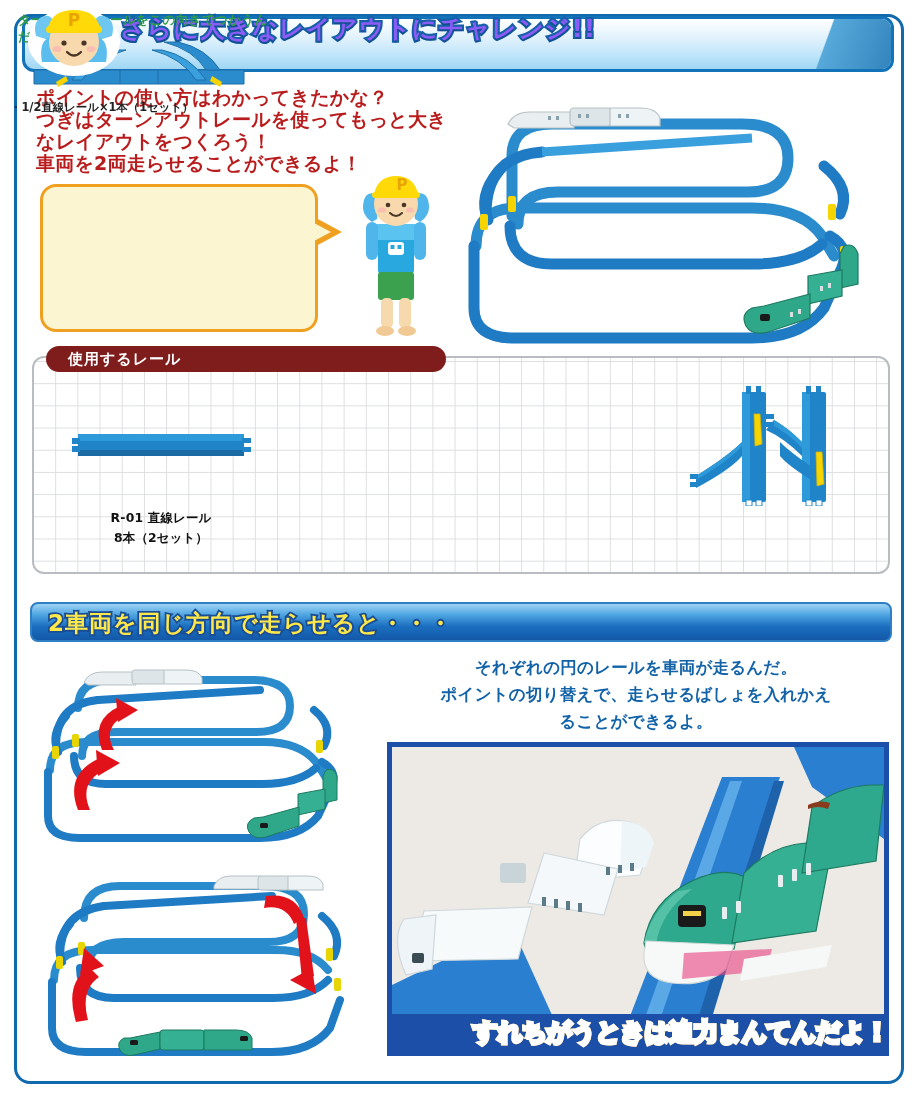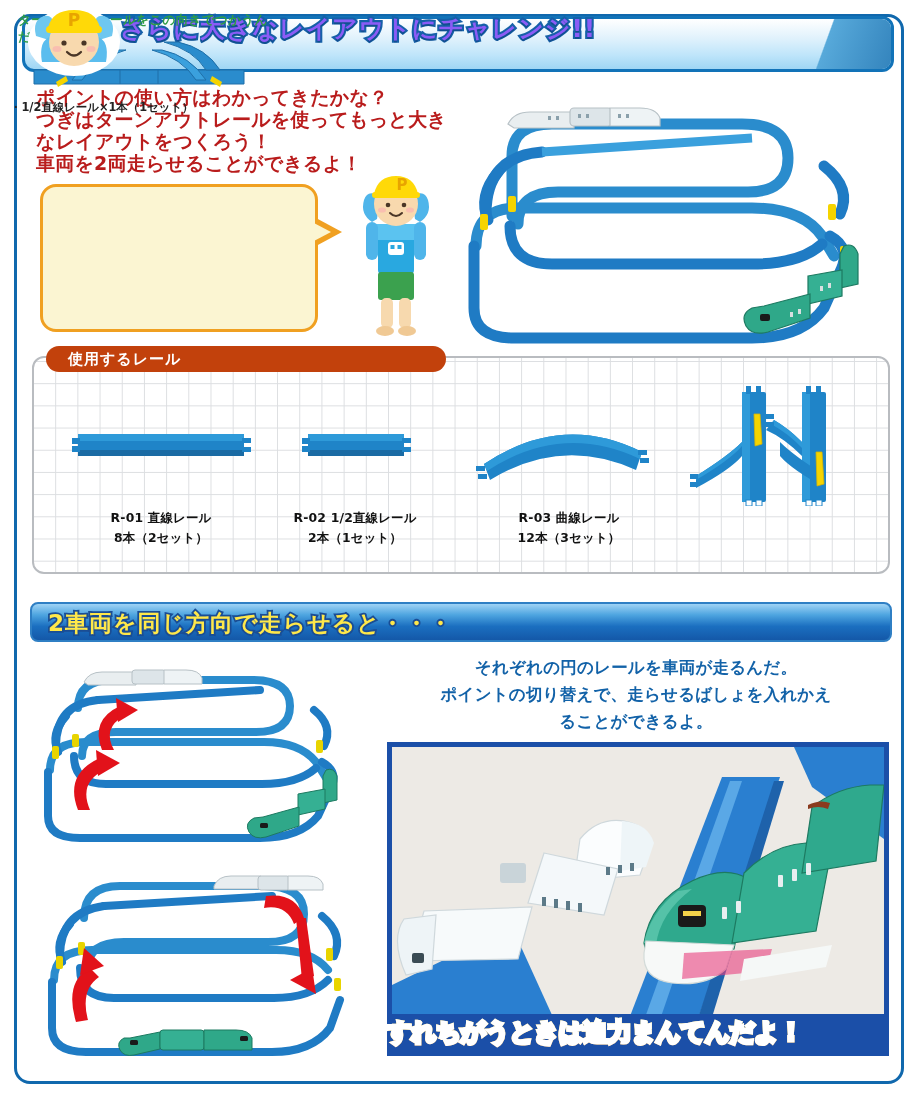--- a/index.html
+++ b/index.html
@@ -81,21 +81,21 @@
     border:2px solid #b9bcc0;border-radius:12px;box-sizing:border-box;
     background-color:#ffffff;
     background-image:
       linear-gradient(to right,#dcdee1 1px,transparent 1px),
       linear-gradient(to bottom,#dcdee1 1px,transparent 1px);
     background-size:22.2px 22.2px;background-position:-1px 3px;
     overflow:hidden;
   }
   .rail-panel-title{
     position:absolute;left:46px;top:346px;width:400px;height:26px;
-    background:#c2410c;border-radius:13px;
+    background:#7f1d1d;border-radius:13px;
     color:#ffffff;font-size:15px;font-weight:bold;
     line-height:26px;padding-left:22px;box-sizing:border-box;letter-spacing:1px;
     z-index:3;
   }
   .rail-cell{position:absolute;top:0;height:100%;}
   .rail-art{position:absolute;left:0;right:0;top:28px;height:120px;}
   .rail-label{
     position:absolute;left:0;right:0;top:150px;text-align:center;
     font-size:12.4px;font-weight:bold;color:#111;line-height:20px;letter-spacing:.2px;
   }
@@ -125,21 +125,21 @@
   .photo-frame{
     position:absolute;left:387px;top:742px;width:502px;height:300px;
     border:5px solid #1b4fa8;box-sizing:border-box;overflow:hidden;background:#eceae6;
   }
   .photo-caption{
     position:absolute;left:387px;top:1014px;width:502px;height:42px;
     background:#1b4fa8;box-sizing:border-box;overflow:hidden;
     border-left:5px solid #1b4fa8;border-right:5px solid #1b4fa8;border-bottom:5px solid #1b4fa8;
   }
   .photo-caption-text{
-    position:absolute;left:387px;top:1016px;width:502px;text-align:left;
+    position:absolute;left:387px;top:1016px;width:502px;text-align:right;
     font-size:24px;font-weight:bold;letter-spacing:0px;
     background:linear-gradient(180deg,#ffe96b 0%,#ffc21f 48%,#f08a12 100%);
     -webkit-background-clip:text;background-clip:text;color:transparent;
     -webkit-text-stroke:4px #ffffff;paint-order:stroke fill;
     z-index:4;white-space:nowrap;
   }
 </style>
 </head>
 <body>
 
@@ -286,52 +286,21 @@
         <rect x="188" y="52" width="9" height="5" fill="#1f84c8"></rect>
         <rect x="188" y="61" width="9" height="5" fill="#1f84c8"></rect>
       </g>
     </svg>
     <div class="rail-label">
       <div>R-01 直線レール</div>
       <div>8本（2セット）</div>
     </div>
   </div>
 
-  <div class="rail-cell" style="left:214px;width:214px;">
-    <svg class="rail-art" viewBox="0 0 214 120">
-      <g>
-        <rect x="60" y="48" width="96" height="22" rx="2" fill="#1f84c8"></rect>
-        <rect x="60" y="48" width="96" height="7" fill="#2e9ad9"></rect>
-        <rect x="60" y="64" width="96" height="6" fill="#1a6ba4"></rect>
-        <rect x="54" y="52" width="8" height="6" fill="#1f84c8"></rect>
-        <rect x="54" y="60" width="8" height="6" fill="#1f84c8"></rect>
-        <rect x="154" y="52" width="9" height="5" fill="#1f84c8"></rect>
-        <rect x="154" y="61" width="9" height="5" fill="#1f84c8"></rect>
-      </g>
-    </svg>
-    <div class="rail-label">
-      <div>R-02 1/2直線レール</div>
-      <div>2本（1セット）</div>
-    </div>
-  </div>
-
-  <div class="rail-cell" style="left:428px;width:214px;">
-    <svg class="rail-art" viewBox="0 0 214 120">
-      <path d="M22 78 Q100 26 180 66 l-6 18 Q100 50 28 94 z" fill="#1f84c8"></path>
-      <path d="M22 78 Q100 26 180 66 l-2 7 Q100 36 25 85 z" fill="#2e9ad9"></path>
-      <rect x="14" y="80" width="9" height="5" fill="#1f84c8"></rect>
-      <rect x="16" y="88" width="9" height="5" fill="#1f84c8"></rect>
-      <rect x="176" y="64" width="9" height="5" fill="#1f84c8"></rect>
-      <rect x="178" y="72" width="9" height="5" fill="#1f84c8"></rect>
-    </svg>
-    <div class="rail-label">
-      <div>R-03 曲線レール</div>
-      <div>12本（3セット）</div>
-    </div>
-  </div>
+
 
   <div class="rail-cell" style="left:642px;width:216px;">
     <svg class="rail-art" viewBox="0 0 216 120">
 
       <g>
         <rect x="66" y="6" width="24" height="110" rx="2" fill="#1f84c8"></rect>
         <rect x="66" y="6" width="8" height="110" fill="#2e9ad9"></rect>
         <path d="M66 56 q-14 14 -46 34 l0 12 q34 -18 46 -32 z" fill="#1f84c8"></path>
         <path d="M66 56 q-14 14 -46 34 l0 4 q34 -20 46 -34 z" fill="#2e9ad9"></path>
         <rect x="70" y="0" width="5" height="8" fill="#1f84c8"></rect>

